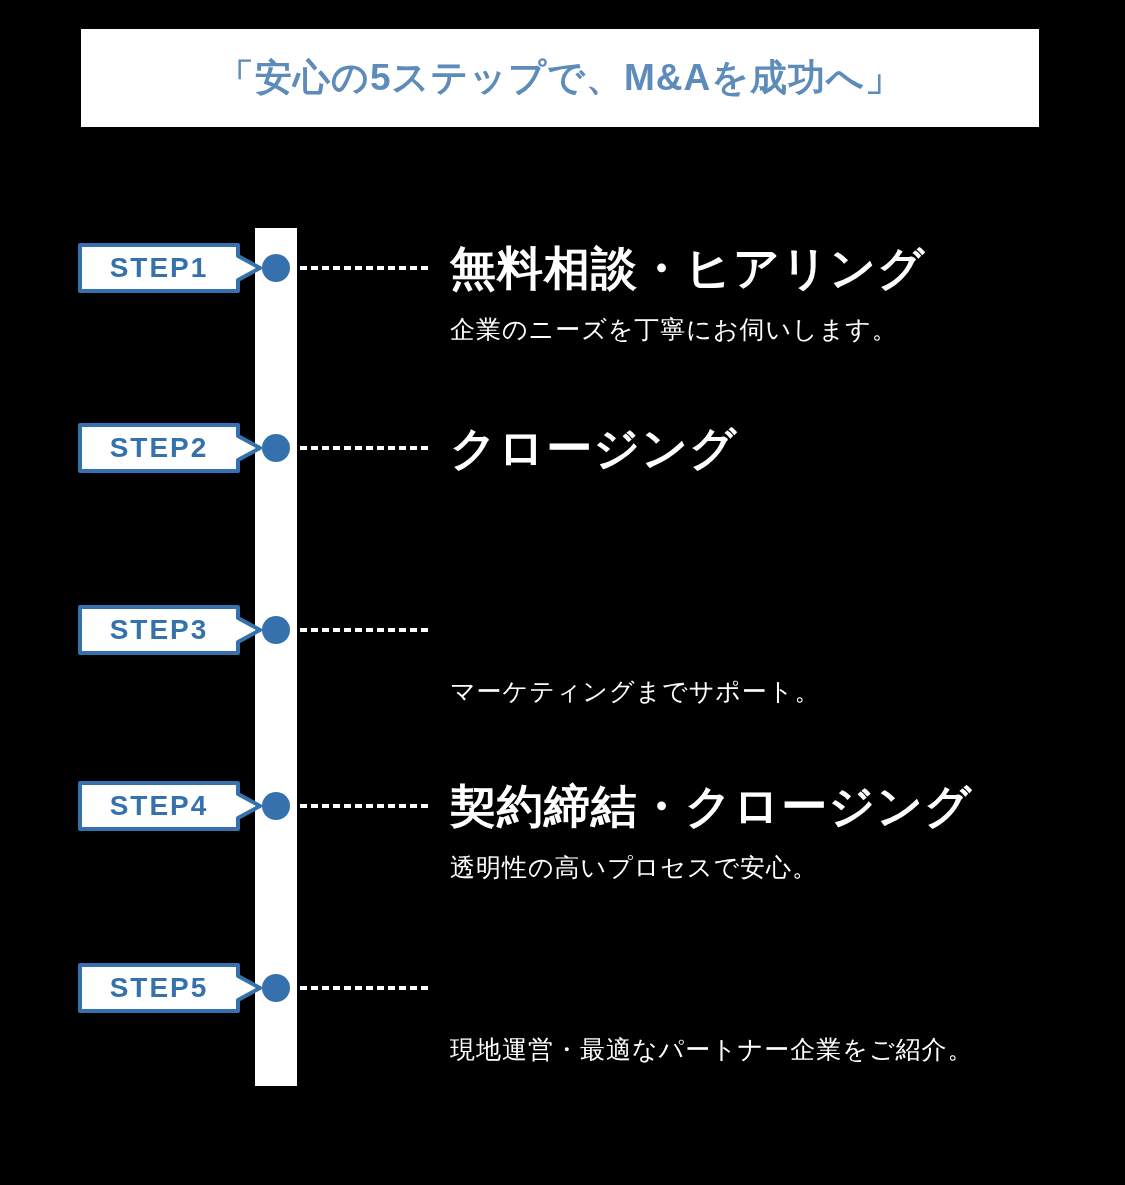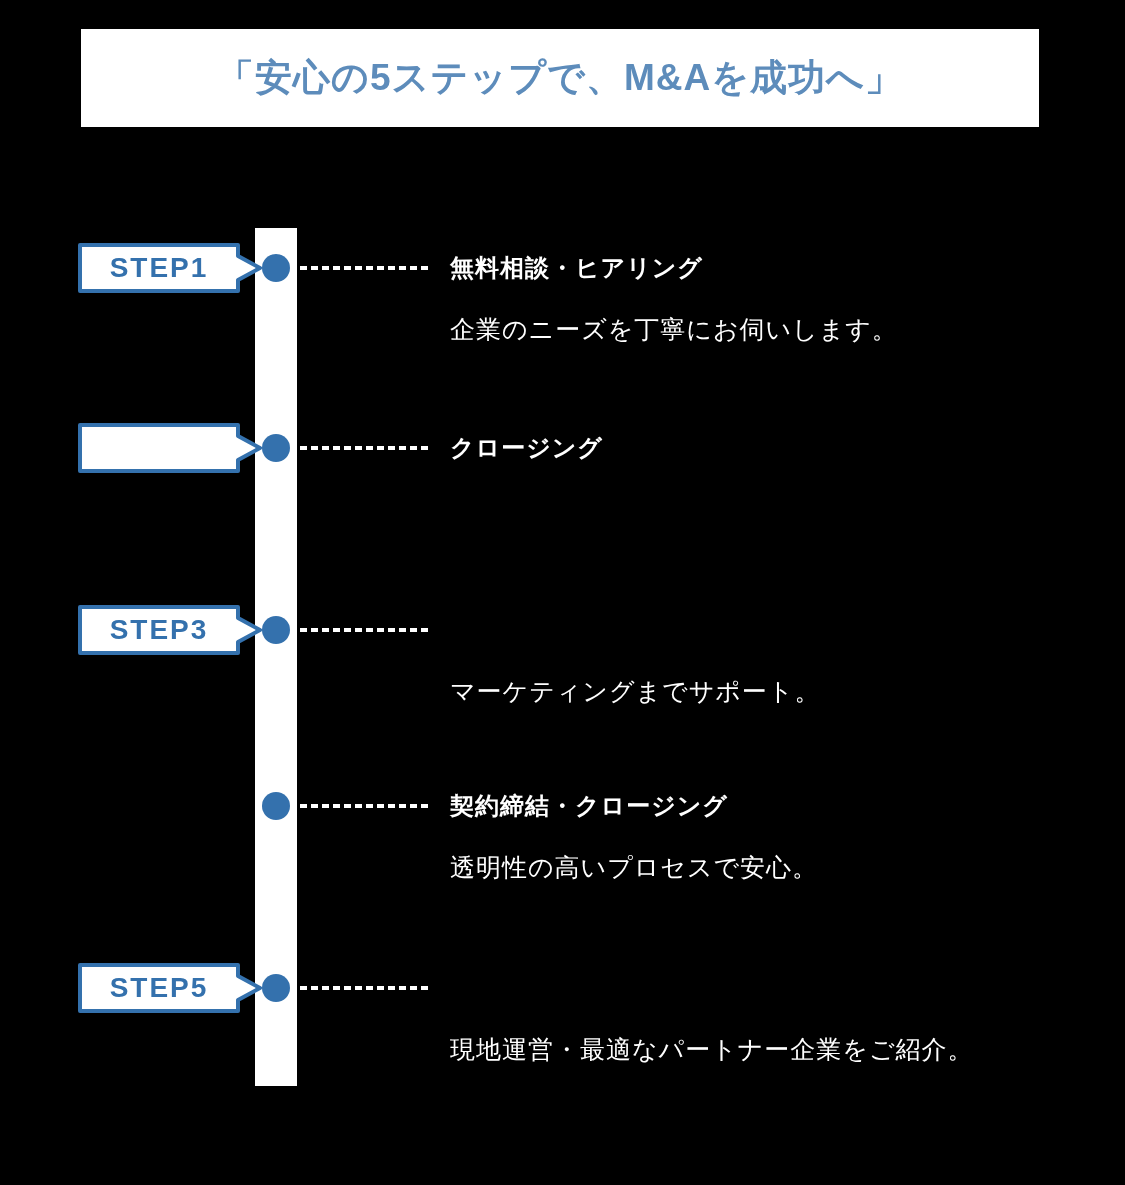--- a/index.html
+++ b/index.html
@@ -37,21 +37,21 @@
   .step-dot{
     position:absolute;left:262px;top:13px;width:28px;height:28px;border-radius:50%;
     background:var(--accent,#3471ad);
   }
   .step-dash{
     position:absolute;left:300px;top:25px;width:130px;height:4px;
     background:repeating-linear-gradient(90deg,#ffffff 0 7px,transparent 7px 11px);
   }
   .step-title{
     position:absolute;left:450px;top:8px;
-    color:#ffffff;font-size:24px;font-weight:bold;line-height:38px;letter-spacing:1px;
+    color:#ffffff;font-size:46px;font-weight:bold;line-height:38px;letter-spacing:1px;
     white-space:nowrap;
     text-align:right;
   }
   .step-desc{
     position:absolute;left:450px;top:70px;
     color:#ffffff;font-size:25px;font-weight:normal;line-height:36px;letter-spacing:1px;
     white-space:nowrap;
   }
 </style>
 </head>
@@ -76,39 +76,46 @@
     <div class="step-dash"></div>
     <div class="step-title">無料相談・ヒアリング</div>
     <div class="step-desc">企業のニーズを丁寧にお伺いします。</div>
   </div>
 
   <div class="step-row" style="top:421px">
     <div class="step-tag">
       <svg width="184" height="50" viewBox="0 0 184 50">
         <path d="M2,2 H160 V13 L182,25 L160,37 V48 H2 Z" fill="#ffffff" stroke="#3471ad" stroke-width="4" stroke-linejoin="round"></path>
       </svg>
+      <span class="tag-label">STEP2</span>
     </div>
     <div class="step-dot"></div>
     <div class="step-dash"></div>
     <div class="step-title">クロージング</div>
   </div>
 
   <div class="step-row" style="top:603px">
     <div class="step-tag">
       <svg width="184" height="50" viewBox="0 0 184 50">
         <path d="M2,2 H160 V13 L182,25 L160,37 V48 H2 Z" fill="#ffffff" stroke="#3471ad" stroke-width="4" stroke-linejoin="round"></path>
       </svg>
       <span class="tag-label">STEP3</span>
     </div>
     <div class="step-dot"></div>
     <div class="step-dash"></div>
     <div class="step-desc">マーケティングまでサポート。</div>
   </div>
 
   <div class="step-row" style="top:779px">
+    <div class="step-tag">
+      <svg width="184" height="50" viewBox="0 0 184 50">
+        <path d="M2,2 H160 V13 L182,25 L160,37 V48 H2 Z" fill="#ffffff" stroke="#3471ad" stroke-width="4" stroke-linejoin="round"></path>
+      </svg>
+      <span class="tag-label">STEP4</span>
+    </div>
     <div class="step-dot"></div>
     <div class="step-dash"></div>
     <div class="step-title">契約締結・クロージング</div>
     <div class="step-desc">透明性の高いプロセスで安心。</div>
   </div>
 
   <div class="step-row" style="top:961px">
     <div class="step-tag">
       <svg width="184" height="50" viewBox="0 0 184 50">
         <path d="M2,2 H160 V13 L182,25 L160,37 V48 H2 Z" fill="#ffffff" stroke="#3471ad" stroke-width="4" stroke-linejoin="round"></path>

